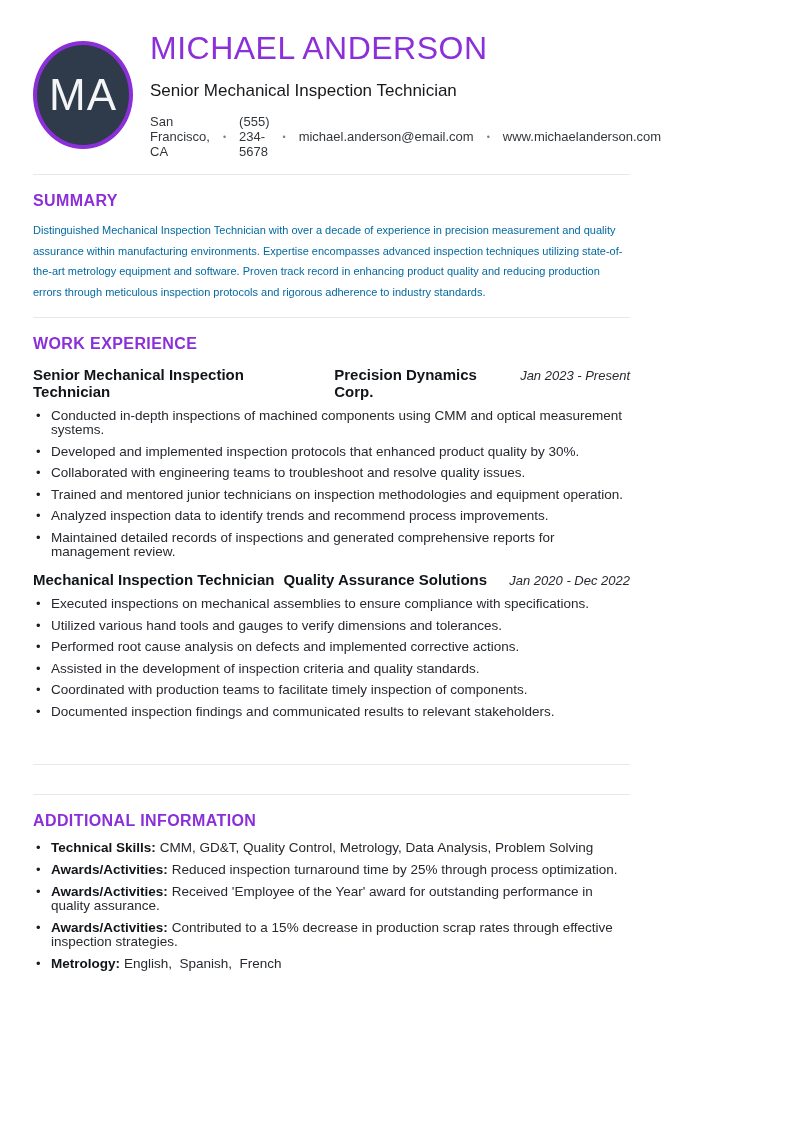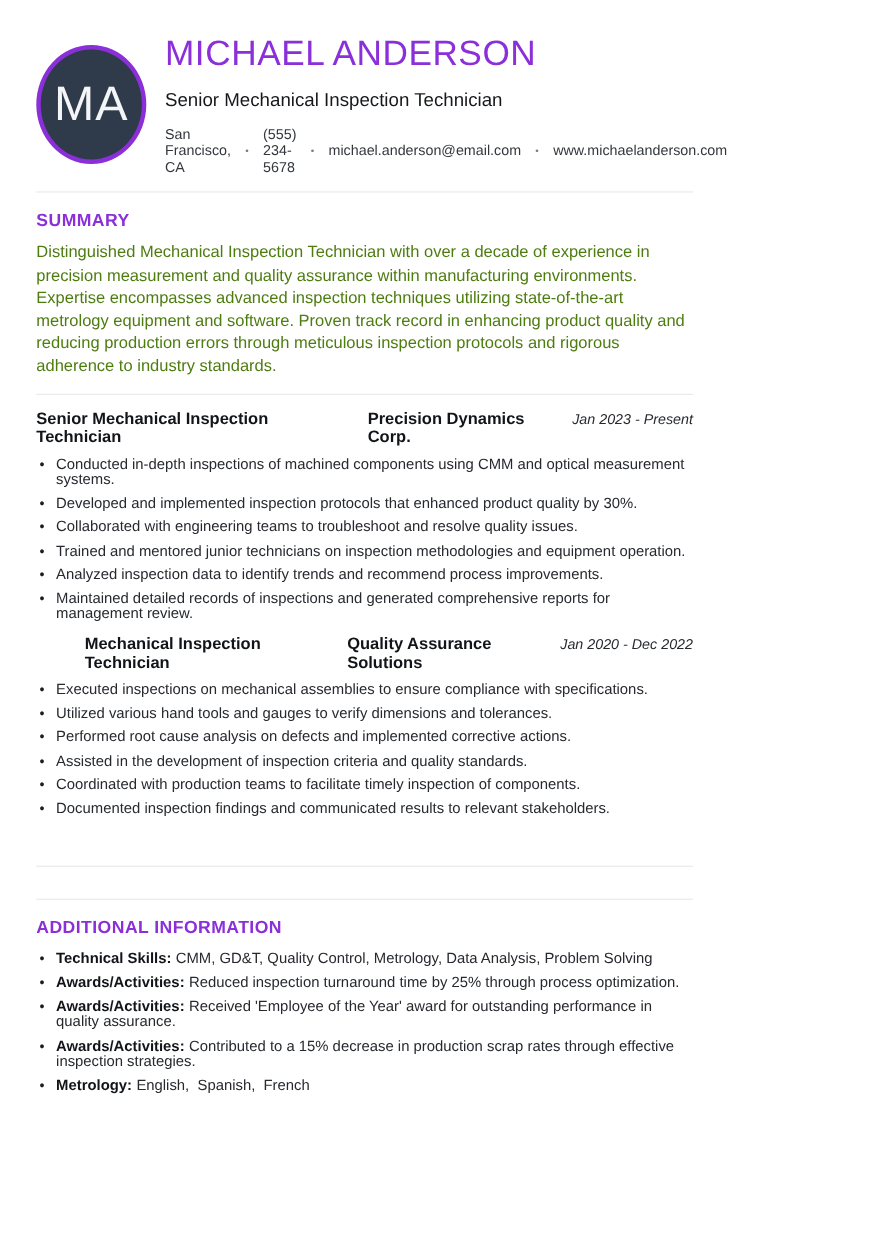--- a/index.html
+++ b/index.html
@@ -30,21 +30,21 @@
 
   hr.divider { border: none; border-top: 1px solid #e7e8ea; margin-top: 15px; }
 
   .section-heading {
     font-size: 16px; font-weight: 700; color: #8b2fd9;
     letter-spacing: 0.4px; margin-top: 17px;
   }
 
   .summary-body {
     margin-top: 10px;
-    font-size: 15px; line-height: 20.5px; color: #4d7c0f;
+    font-size: 11px; line-height: 20.5px; color: #0369a1;
   }
 
   
   .entry-row {
     display: flex; justify-content: space-between; align-items: baseline;
     margin-top: 13px;
   }
   .entry-title { font-size: 15px; font-weight: 700; color: #111418; display: flex; gap: 9px; }
   .entry-dates { font-size: 13px; font-style: italic; color: #26292e; white-space: nowrap; }
 
@@ -53,21 +53,21 @@
     position: relative;
     padding-left: 18px;
     font-size: 13.5px; line-height: 14px; color: #26292e;
     margin-bottom: 7.6px;
   }
   ul.bullets li::before {
     content: "•";
     position: absolute; left: 3px; top: 0;
     font-size: 13px; color: #1c1e21;
   }
-  .job2 { margin-top: 12px; margin-left: 44px; }
+  .job2 { margin-top: 12px; }
 
   .work-section { padding-bottom: 22px; }
   .edu-section { padding-bottom: 14px; }
 
   .addl-label { font-weight: 700; color: #111418; margin-right: 4px; text-align: center; }
   .addl-text { white-space: pre-wrap; }
   ul.addl { margin-top: 11px; }
   ul.addl li { margin-bottom: 8.2px; }
 </style>
 </head>
@@ -97,20 +97,21 @@
   <hr class="divider">
 
   <div class="section">
     <div class="section-heading">SUMMARY</div>
     <div class="summary-body">Distinguished Mechanical Inspection Technician with over a decade of experience in precision measurement and quality assurance within manufacturing environments. Expertise encompasses advanced inspection techniques utilizing state-of-the-art metrology equipment and software. Proven track record in enhancing product quality and reducing production errors through meticulous inspection protocols and rigorous adherence to industry standards.</div>
   </div>
 
   <hr class="divider">
 
   <div class="section work-section">
+    <div class="section-heading">WORK EXPERIENCE</div>
 
     <div class="entry-row">
       <div class="entry-title">
         <span>Senior Mechanical Inspection Technician</span>
         <span>Precision Dynamics Corp.</span>
       </div>
       <div class="entry-dates">Jan 2023 - Present</div>
     </div>
     <ul class="bullets">
       <li>Conducted in-depth inspections of machined components using CMM and optical measurement systems.</li>

